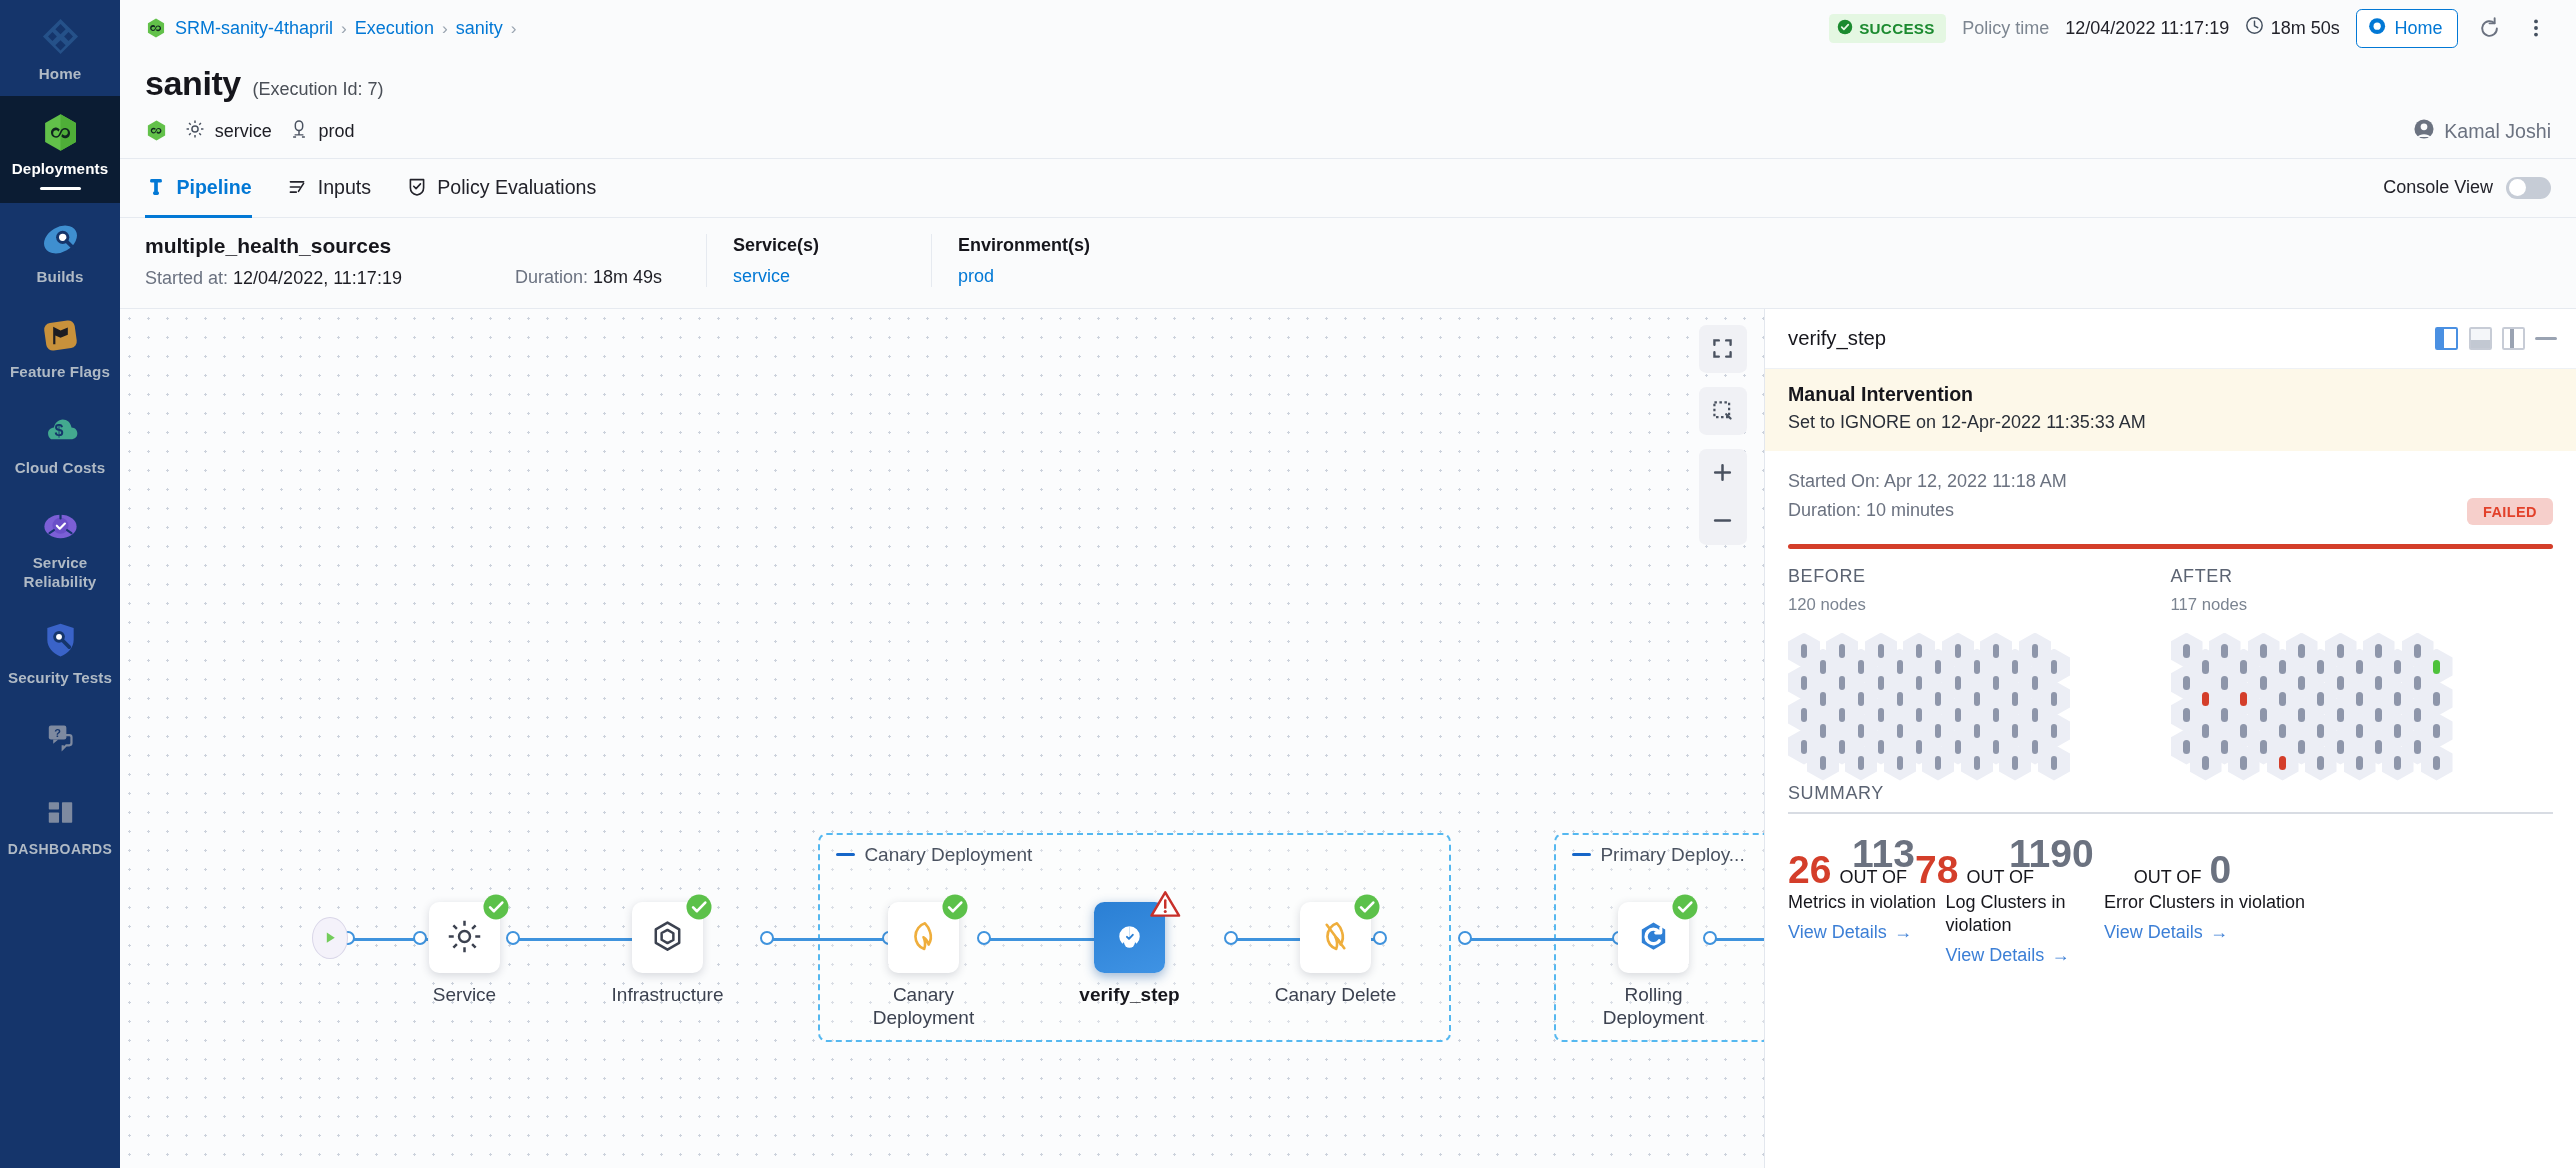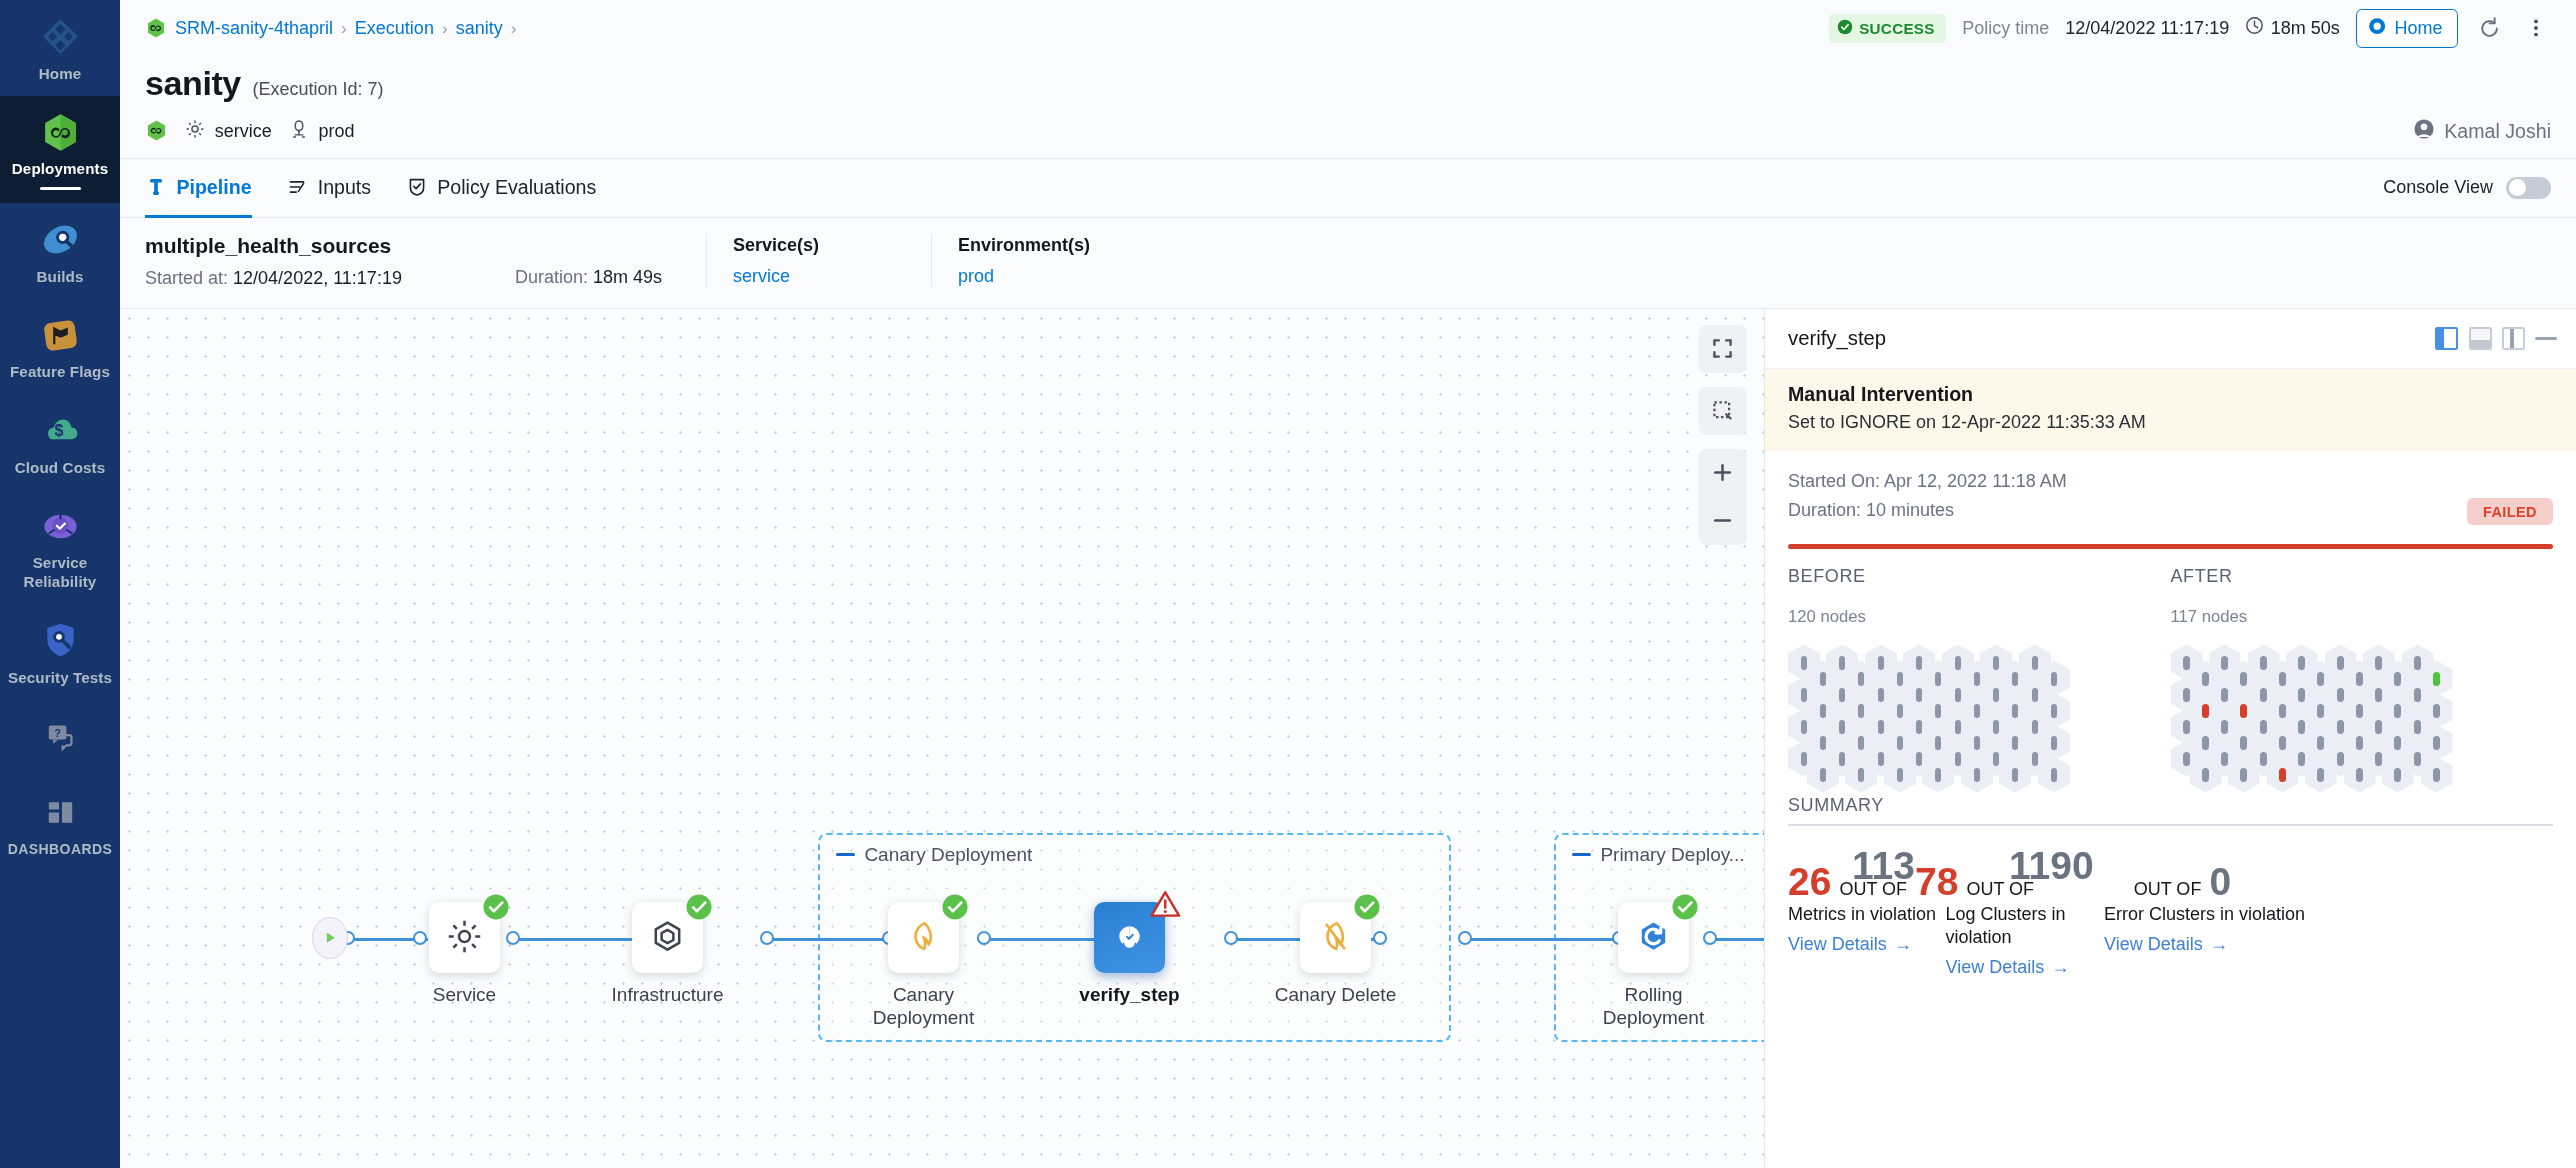--- a/index.html
+++ b/index.html
@@ -187,21 +187,21 @@
   .badge-failed {
     margin-left: auto; margin-top: 2.9px; background: #f6cfcb; color: #e2412a;
     font-size: 14.5px; font-weight: 700; letter-spacing: 0.4px;
     padding: 5.1px 16px; border-radius: 5.8px;
   }
   .progress-bar { height: 5.1px; background: #d43e2a; border-radius: 2.9px; margin-top: 19px; }
 
   .ba-wrap { display: flex; gap: 0; margin-top: 17.4px; }
   .ba-col { width: 405px; }
   .ba-h { font-size: 18px; color: #5b6372; letter-spacing: 0.6px; }
-  .ba-n { font-size: 16.7px; color: #7b8491; margin-top: 20px; }
+  .ba-n { font-size: 16.7px; color: #7b8491; margin-top: 8px; }
   .hex-grid { margin-top: 17.4px; position: relative; height: 128px; }
   .hex {
     position: absolute; width: 32px; height: 36px; background: #eceef5;
     clip-path: polygon(50% 0%, 100% 25%, 100% 75%, 50% 100%, 0% 75%, 0% 25%);
     display: flex; align-items: center; justify-content: center;
   }
   .hex i { display: block; width: 6.5px; height: 14px; border-radius: 3.6px; background: #8e96aa; }
   .hex i.red { background: #d43e2a; }
   .hex i.green { background: #4ec23b; }
 

